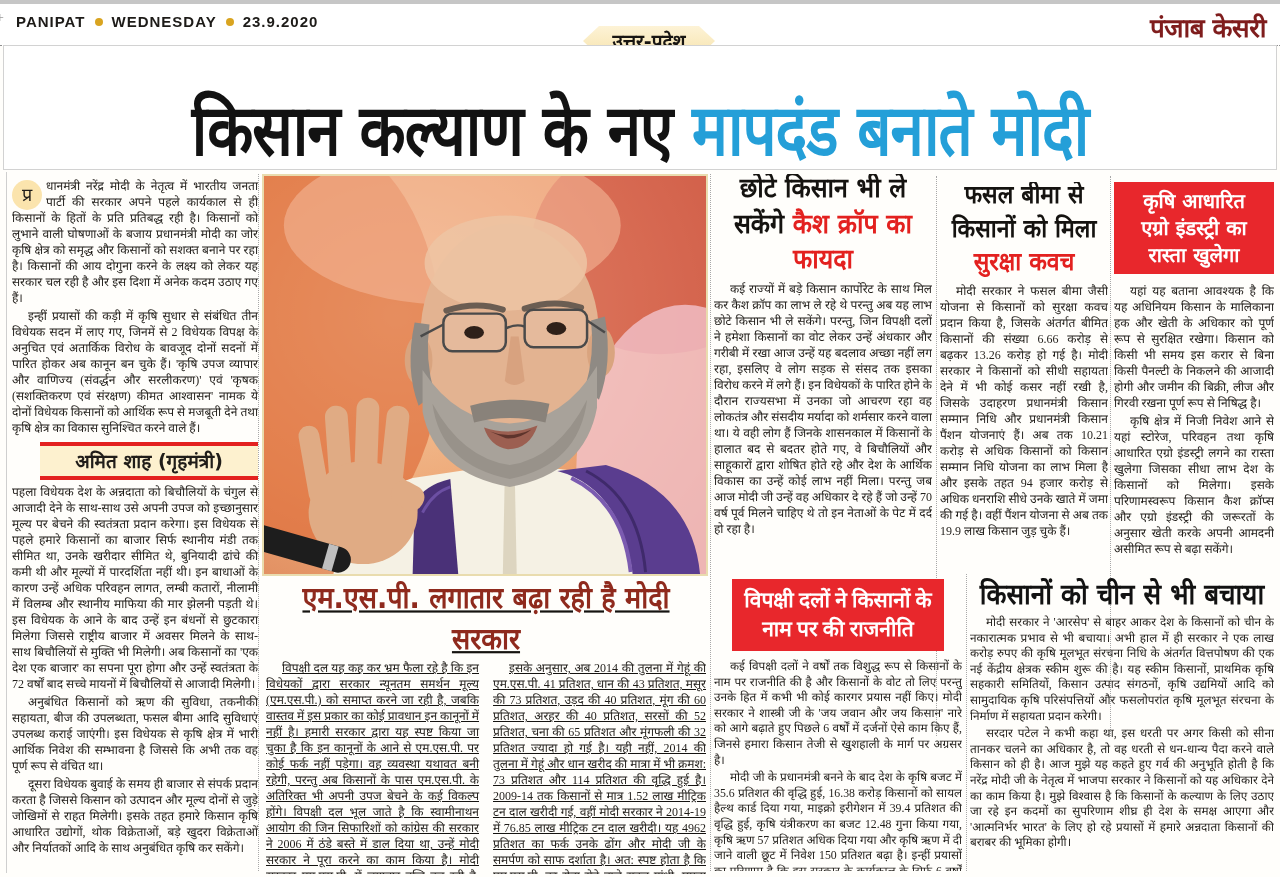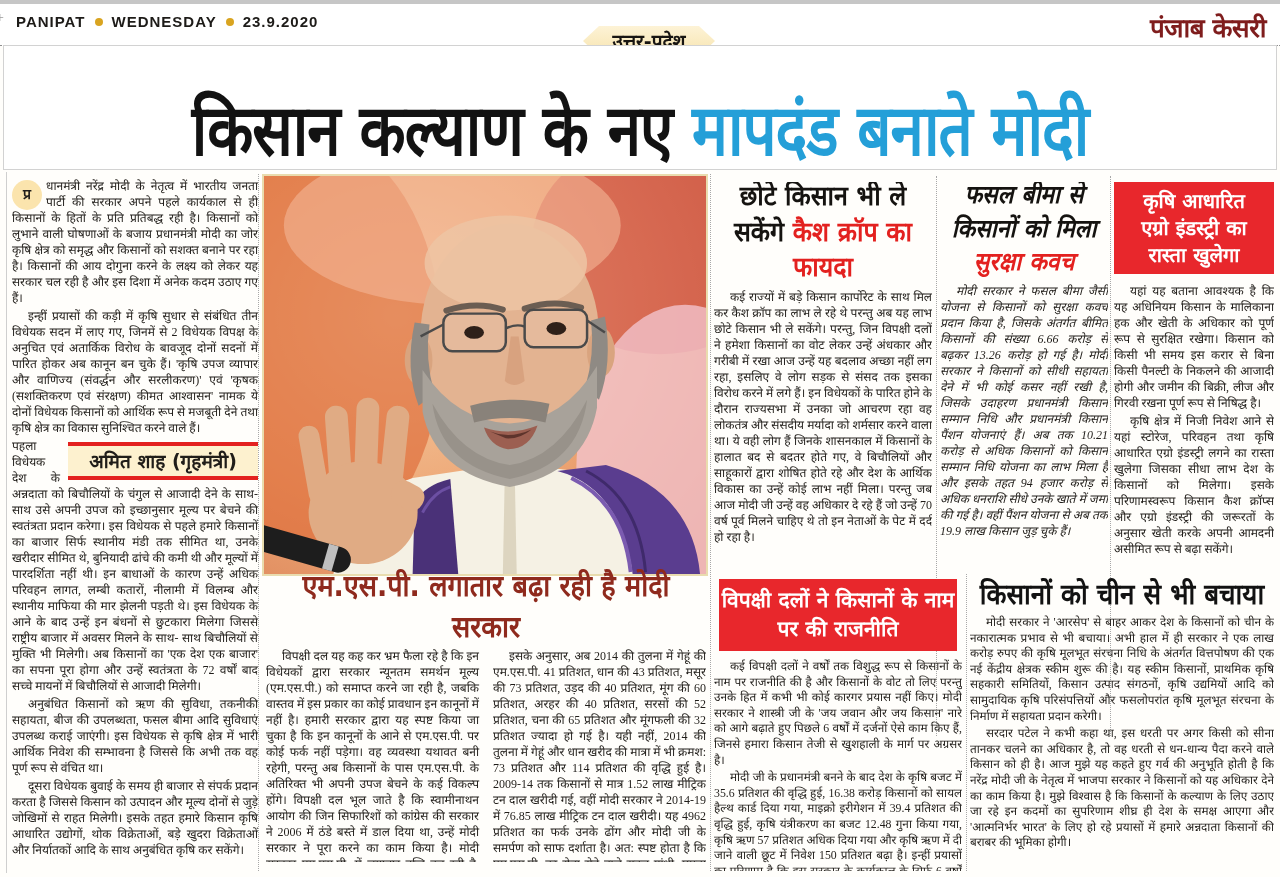--- a/index.html
+++ b/index.html
@@ -30,50 +30,50 @@
   
   .bodyarea{position:absolute;left:0;top:170px;width:1280px;height:707px;}
   .vline{position:absolute;top:4px;bottom:6px;border-left:1px dotted #a8a8a8;}
   .vline.solid{border-left:1px solid #cfcfcf;}
   .col-text{font-size:12px;line-height:16px;text-align:justify;color:#201d19;}
   .col-text p{margin:0 0 2px 0;text-indent:16px;}
   
   .lead-col{position:absolute;left:12px;top:8px;width:246px;height:694px;overflow:hidden;}
   .dropcap{float:left;width:30px;height:30px;border-radius:50%;background:#fbe4ad;
            display:flex;align-items:center;justify-content:center;
-           font-weight:bold;font-size:14px;margin:2px 4px 0 0;text-indent:0;}
+           font-weight:normal;font-size:18px;margin:2px 4px 0 0;text-indent:0;}
   .lead-col p.first{text-indent:0;}
   .byline-box{float:right;width:182px;margin:4px 0 4px 8px;background:#fdf1cf;
            border-top:4px solid #e3211f;border-bottom:4px solid #e3211f;
            text-align:center;font-family:"DejaVu Sans",sans-serif;font-weight:bold;
-           font-size:19px;padding:7px 4px;text-indent:0;}
+           font-size:19px;padding:7px 18px;text-indent:0;}
   
   .photo{position:absolute;left:262px;top:4px;width:446px;height:402px;
          border:2px solid #e9dcae;box-sizing:border-box;background:#efb07f;}
   .photo svg{display:block;width:100%;height:100%;}
   
-  .msp{position:absolute;left:266px;top:396px;width:440px;height:296px;overflow:hidden;}
+  .msp{position:absolute;left:266px;top:408px;width:440px;height:296px;overflow:hidden;text-decoration:underline;}
   .msp h2{margin:2px 0 6px 0;text-align:center;font-family:"DejaVu Sans",sans-serif;
           font-weight:bold;font-size:27px;color:#8f2a1d;transform:scaleY(1.1);}
   .msp-body{column-count:2;column-gap:14px;height:250px;}
   
-  .col-a{position:absolute;left:714px;top:12px;width:218px;height:560px;overflow:hidden;}
-  .col-b{position:absolute;left:940px;top:12px;width:168px;height:560px;overflow:hidden;font-style:italic;}
+  .col-a{position:absolute;left:714px;top:4px;width:218px;height:560px;overflow:hidden;}
+  .col-b{position:absolute;left:940px;top:12px;width:168px;height:560px;overflow:hidden;}
   .col-c{position:absolute;left:1114px;top:12px;width:160px;height:560px;overflow:hidden;}
   .subhead{font-family:"DejaVu Sans",sans-serif;font-weight:bold;text-align:center;margin:0 0 8px 0;
            transform:scaleY(1.08);}
   .col-a .subhead{font-size:25px;line-height:33px;}
   .col-b .subhead{font-size:23px;line-height:31px;}
   .red-txt{color:#e3211f;}
   .redbox{background:#e8272c;color:#ffffff;font-family:"DejaVu Sans",sans-serif;font-weight:bold;
           text-align:center;display:flex;align-items:center;justify-content:center;}
   .col-c .redbox{height:92px;font-size:20px;line-height:27px;margin-bottom:9px;padding:0 15px;}
   
   .sec-opp{position:absolute;left:714px;top:409px;width:248px;height:292px;overflow:hidden;}
-  .sec-opp .redbox{width:238px;height:72px;margin:0 auto 8px auto;font-size:21px;line-height:29px;}
+  .sec-opp .redbox{width:212px;height:72px;margin:0 auto 8px auto;font-size:21px;line-height:29px;font-family:Liberation Serif, serif;}
   .sec-china{position:absolute;left:970px;top:405px;width:304px;height:296px;overflow:hidden;}
   .sec-china h2{margin:0 0 4px 0;text-align:center;font-family:"DejaVu Sans",sans-serif;
           font-weight:bold;font-size:26px;color:#121212;transform:scaleY(1.1);}
   .sec-china .col-text, .sec-opp .col-text{font-size:11.8px;line-height:15.6px;}
 </style>
 </head>
 <body>
 
 <div class="page">
 

